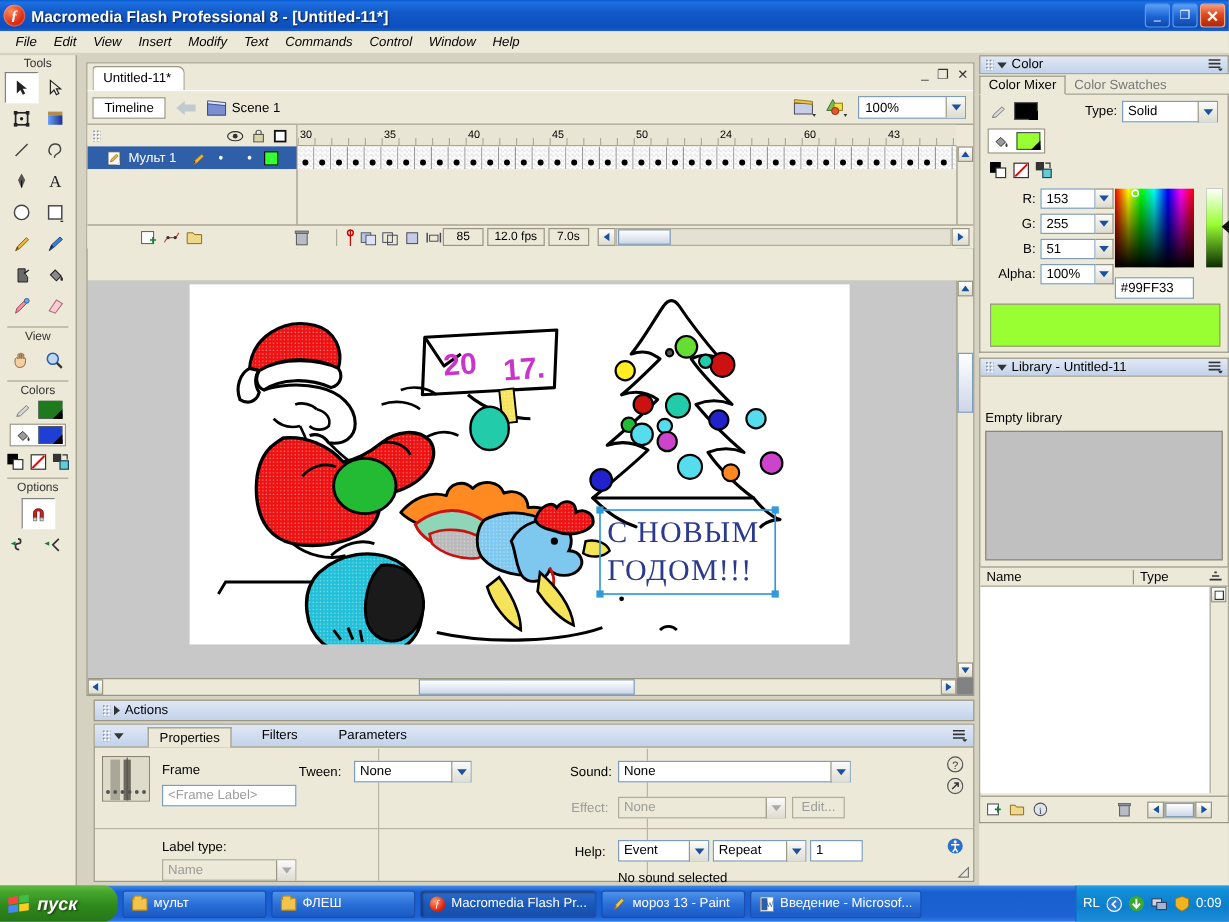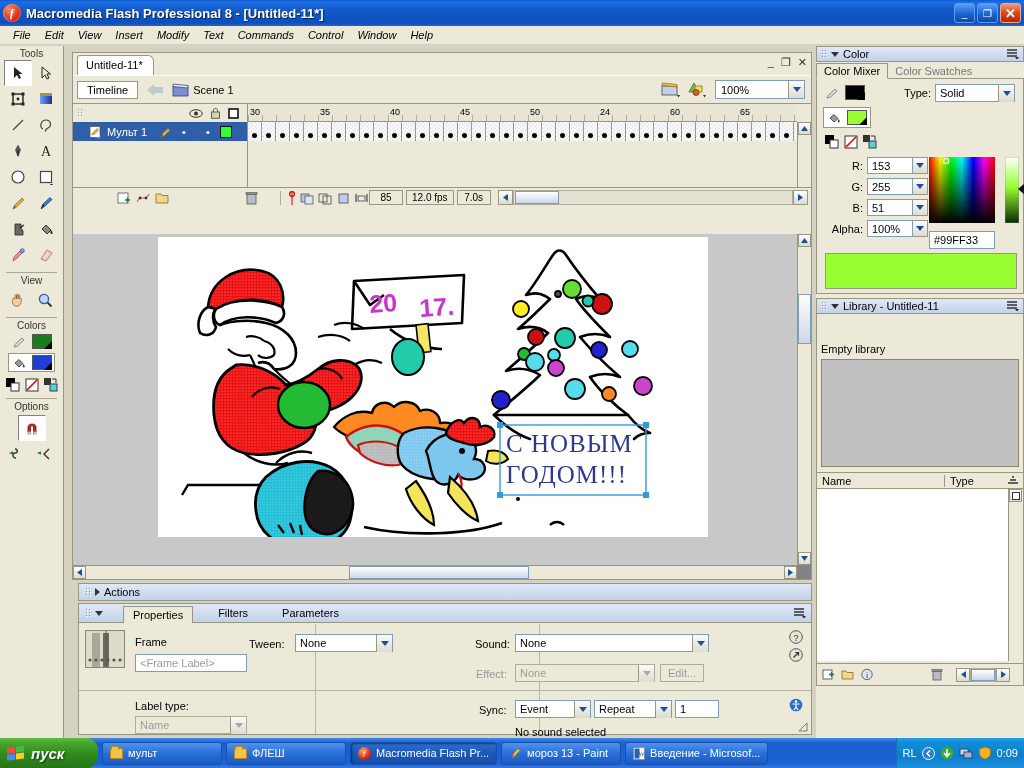--- a/index.html
+++ b/index.html
@@ -494,21 +494,21 @@
         <div class="tickline" style="left: 364px;"></div>
         <div class="tickline" style="left: 378px;"></div>
         <div class="tickline" style="left: 392px;"></div>
         <div class="tickline" style="left: 406px;"></div>
         <div class="tick" style="left: 422px; top: 3px;">60</div>
         <div class="tickline" style="left: 420px;"></div>
         <div class="tickline" style="left: 434px;"></div>
         <div class="tickline" style="left: 448px;"></div>
         <div class="tickline" style="left: 462px;"></div>
         <div class="tickline" style="left: 476px;"></div>
-        <div class="tick" style="left: 492px; top: 3px;">65</div>
+        <div class="tick" style="left: 492px; top: 3px;">43</div>
         <div class="tickline" style="left: 490px;"></div>
         <div class="tickline" style="left: 504px;"></div>
         <div class="tickline" style="left: 518px;"></div>
         <div class="tickline" style="left: 532px;"></div>
         <div class="tickline" style="left: 546px;"></div>
       </div>
 
     <div id="layerrow">
       <svg width="13" height="12" style="margin-left:16px;margin-right:5px;">
           <rect x="1" y="0.5" width="10" height="11" fill="#fff" stroke="#555" stroke-width=".8"></rect>
@@ -902,21 +902,21 @@
       <div class="ddarrow"></div>
     </div>
 
     <div class="lbl" style="position:absolute;left:397px;top:44px;color:#9b9b9b;">Effect:</div>
     <div class="selbox dis" style="position:absolute;left:436px;top:40px;width:140px;">
       <span class="v">None</span>
       <div class="ddarrow"></div>
     </div>
     <div class="btn" style="position:absolute;left:581px;top:40px;">Edit...</div>
 
-    <div class="lbl" style="position:absolute;left:400px;top:80px;">Sync:</div>
+    <div class="lbl" style="position:absolute;left:400px;top:80px;">Help:</div>
     <div class="selbox" style="position:absolute;left:436px;top:76px;width:76px;">
       <span class="v">Event</span>
       <div class="ddarrow"></div>
     </div>
     <div class="selbox" style="position:absolute;left:515px;top:76px;width:78px;">
       <span class="v">Repeat</span>
       <div class="ddarrow"></div>
     </div>
     <div class="fld" style="position:absolute;left:596px;top:76px;width:44px;">1</div>
     <div class="lbl" style="position:absolute;left:436px;top:102px;">No sound selected</div>

